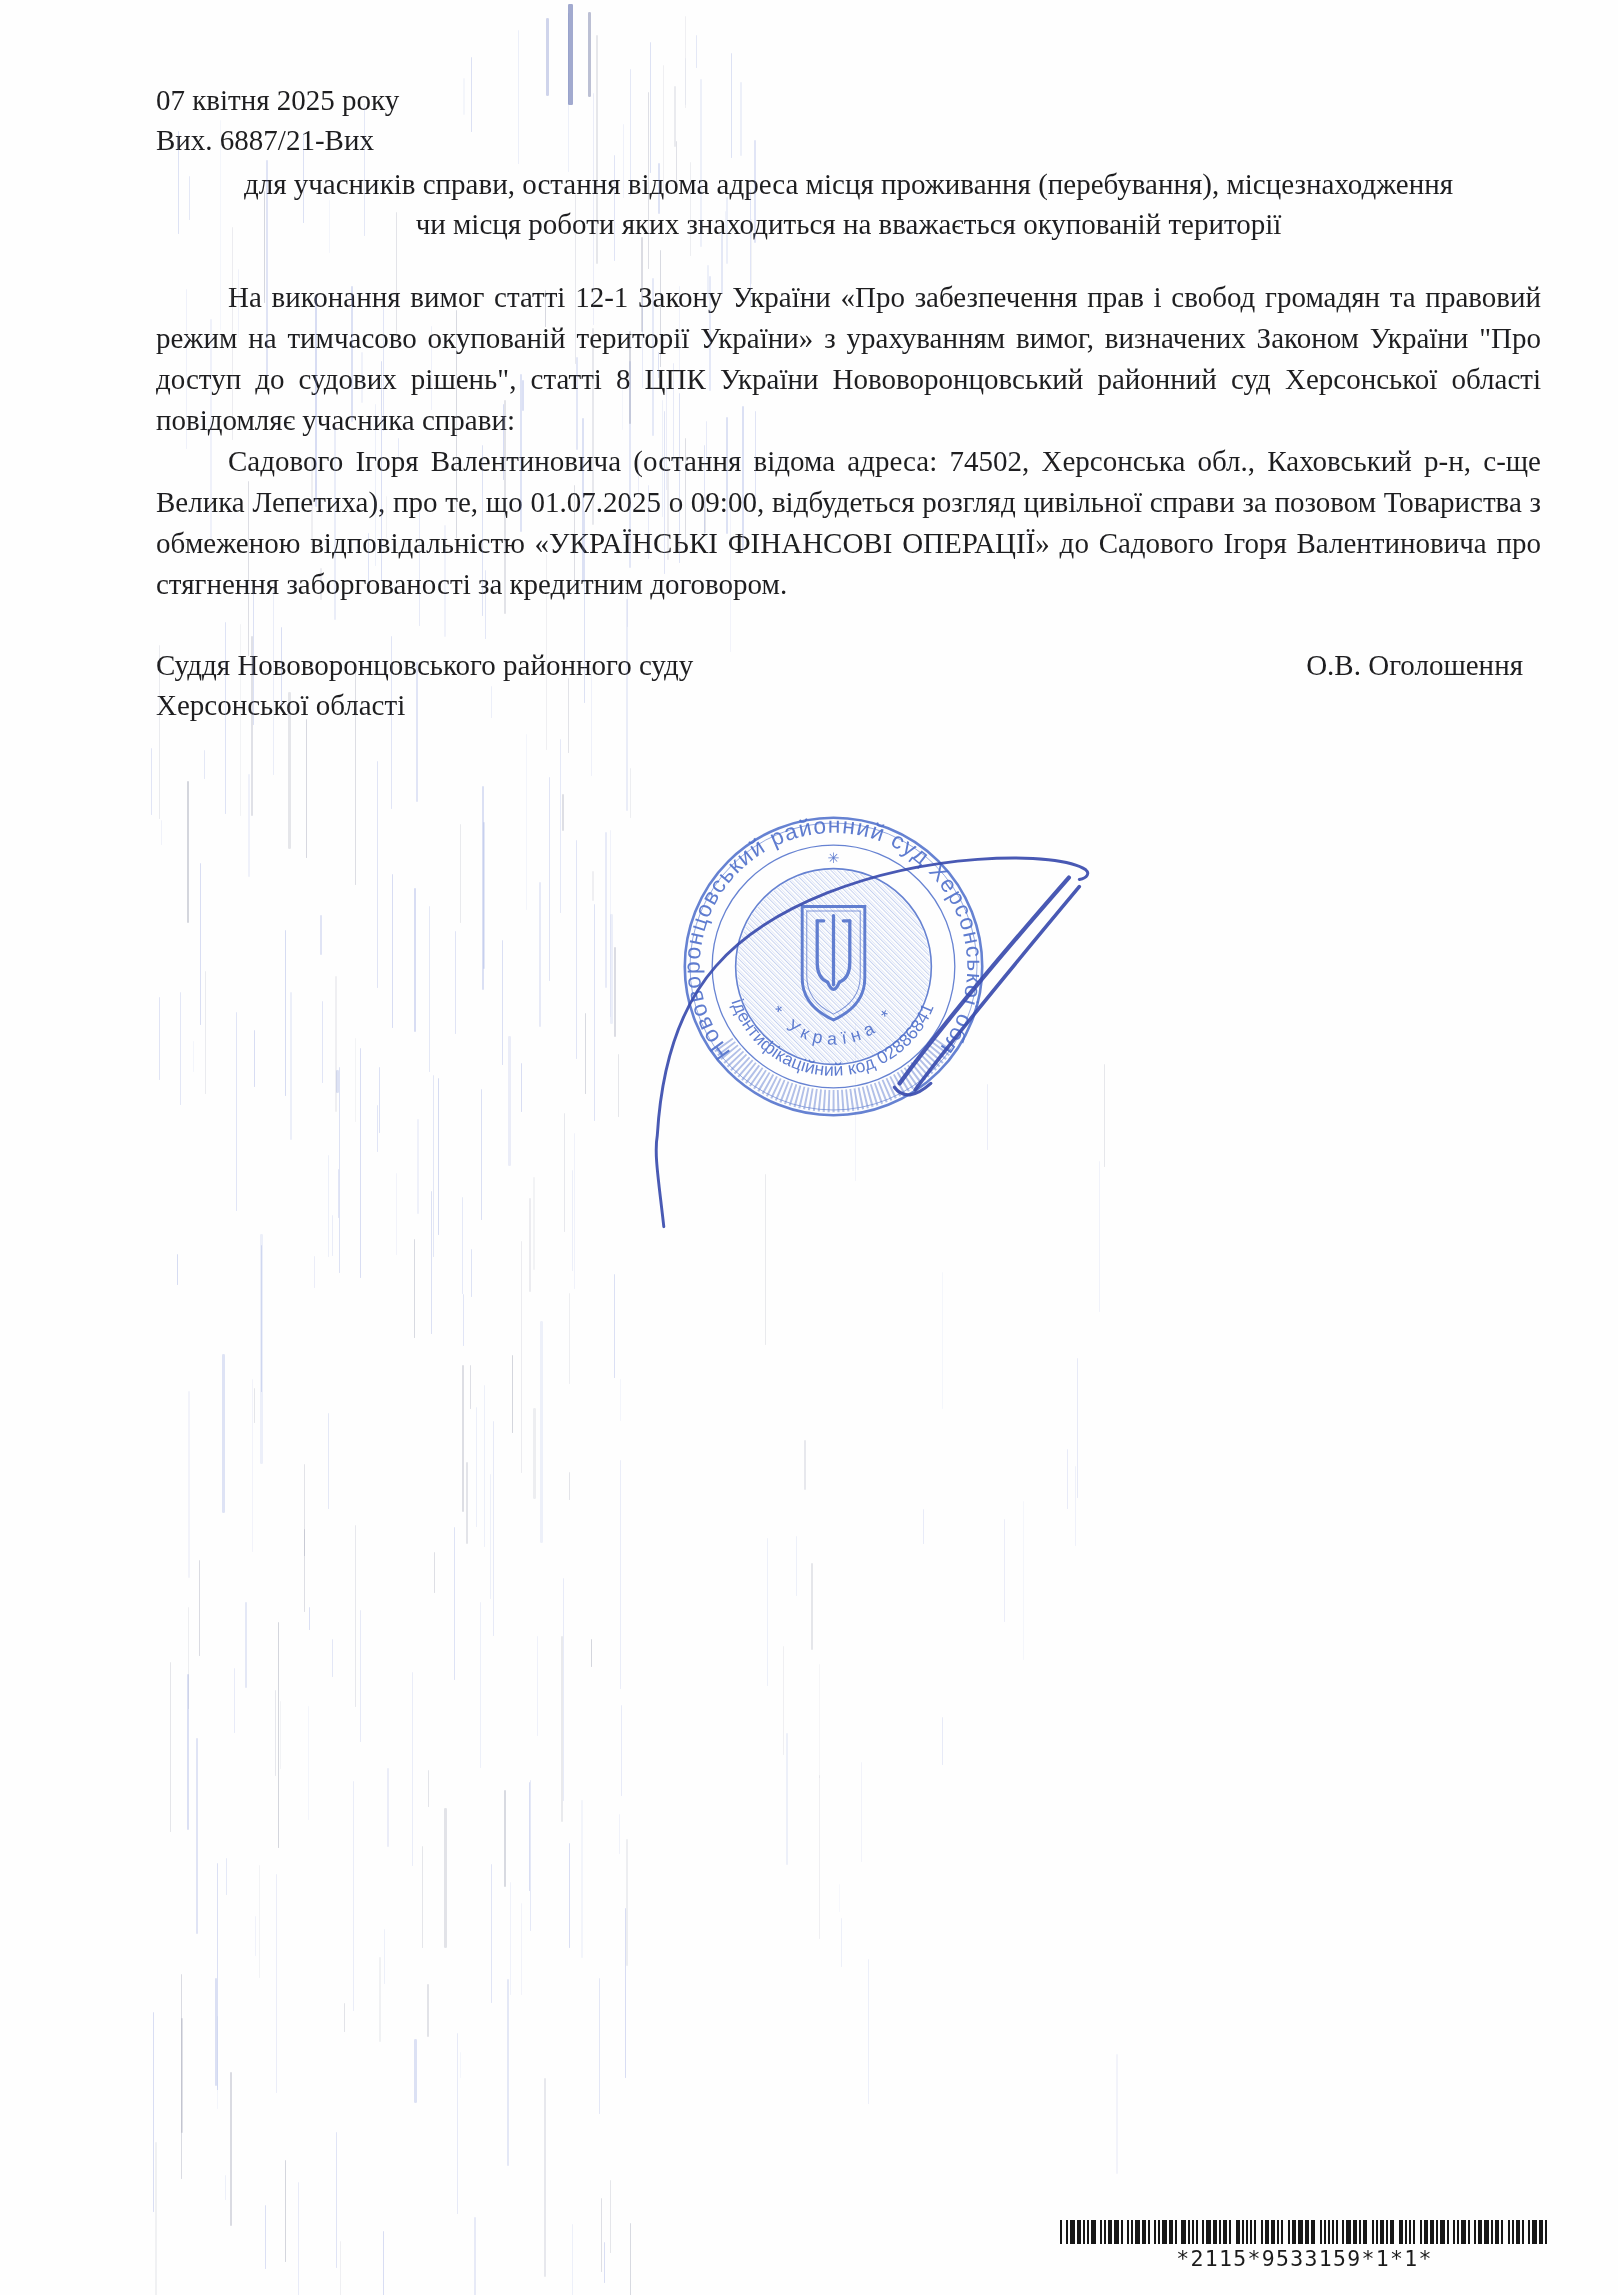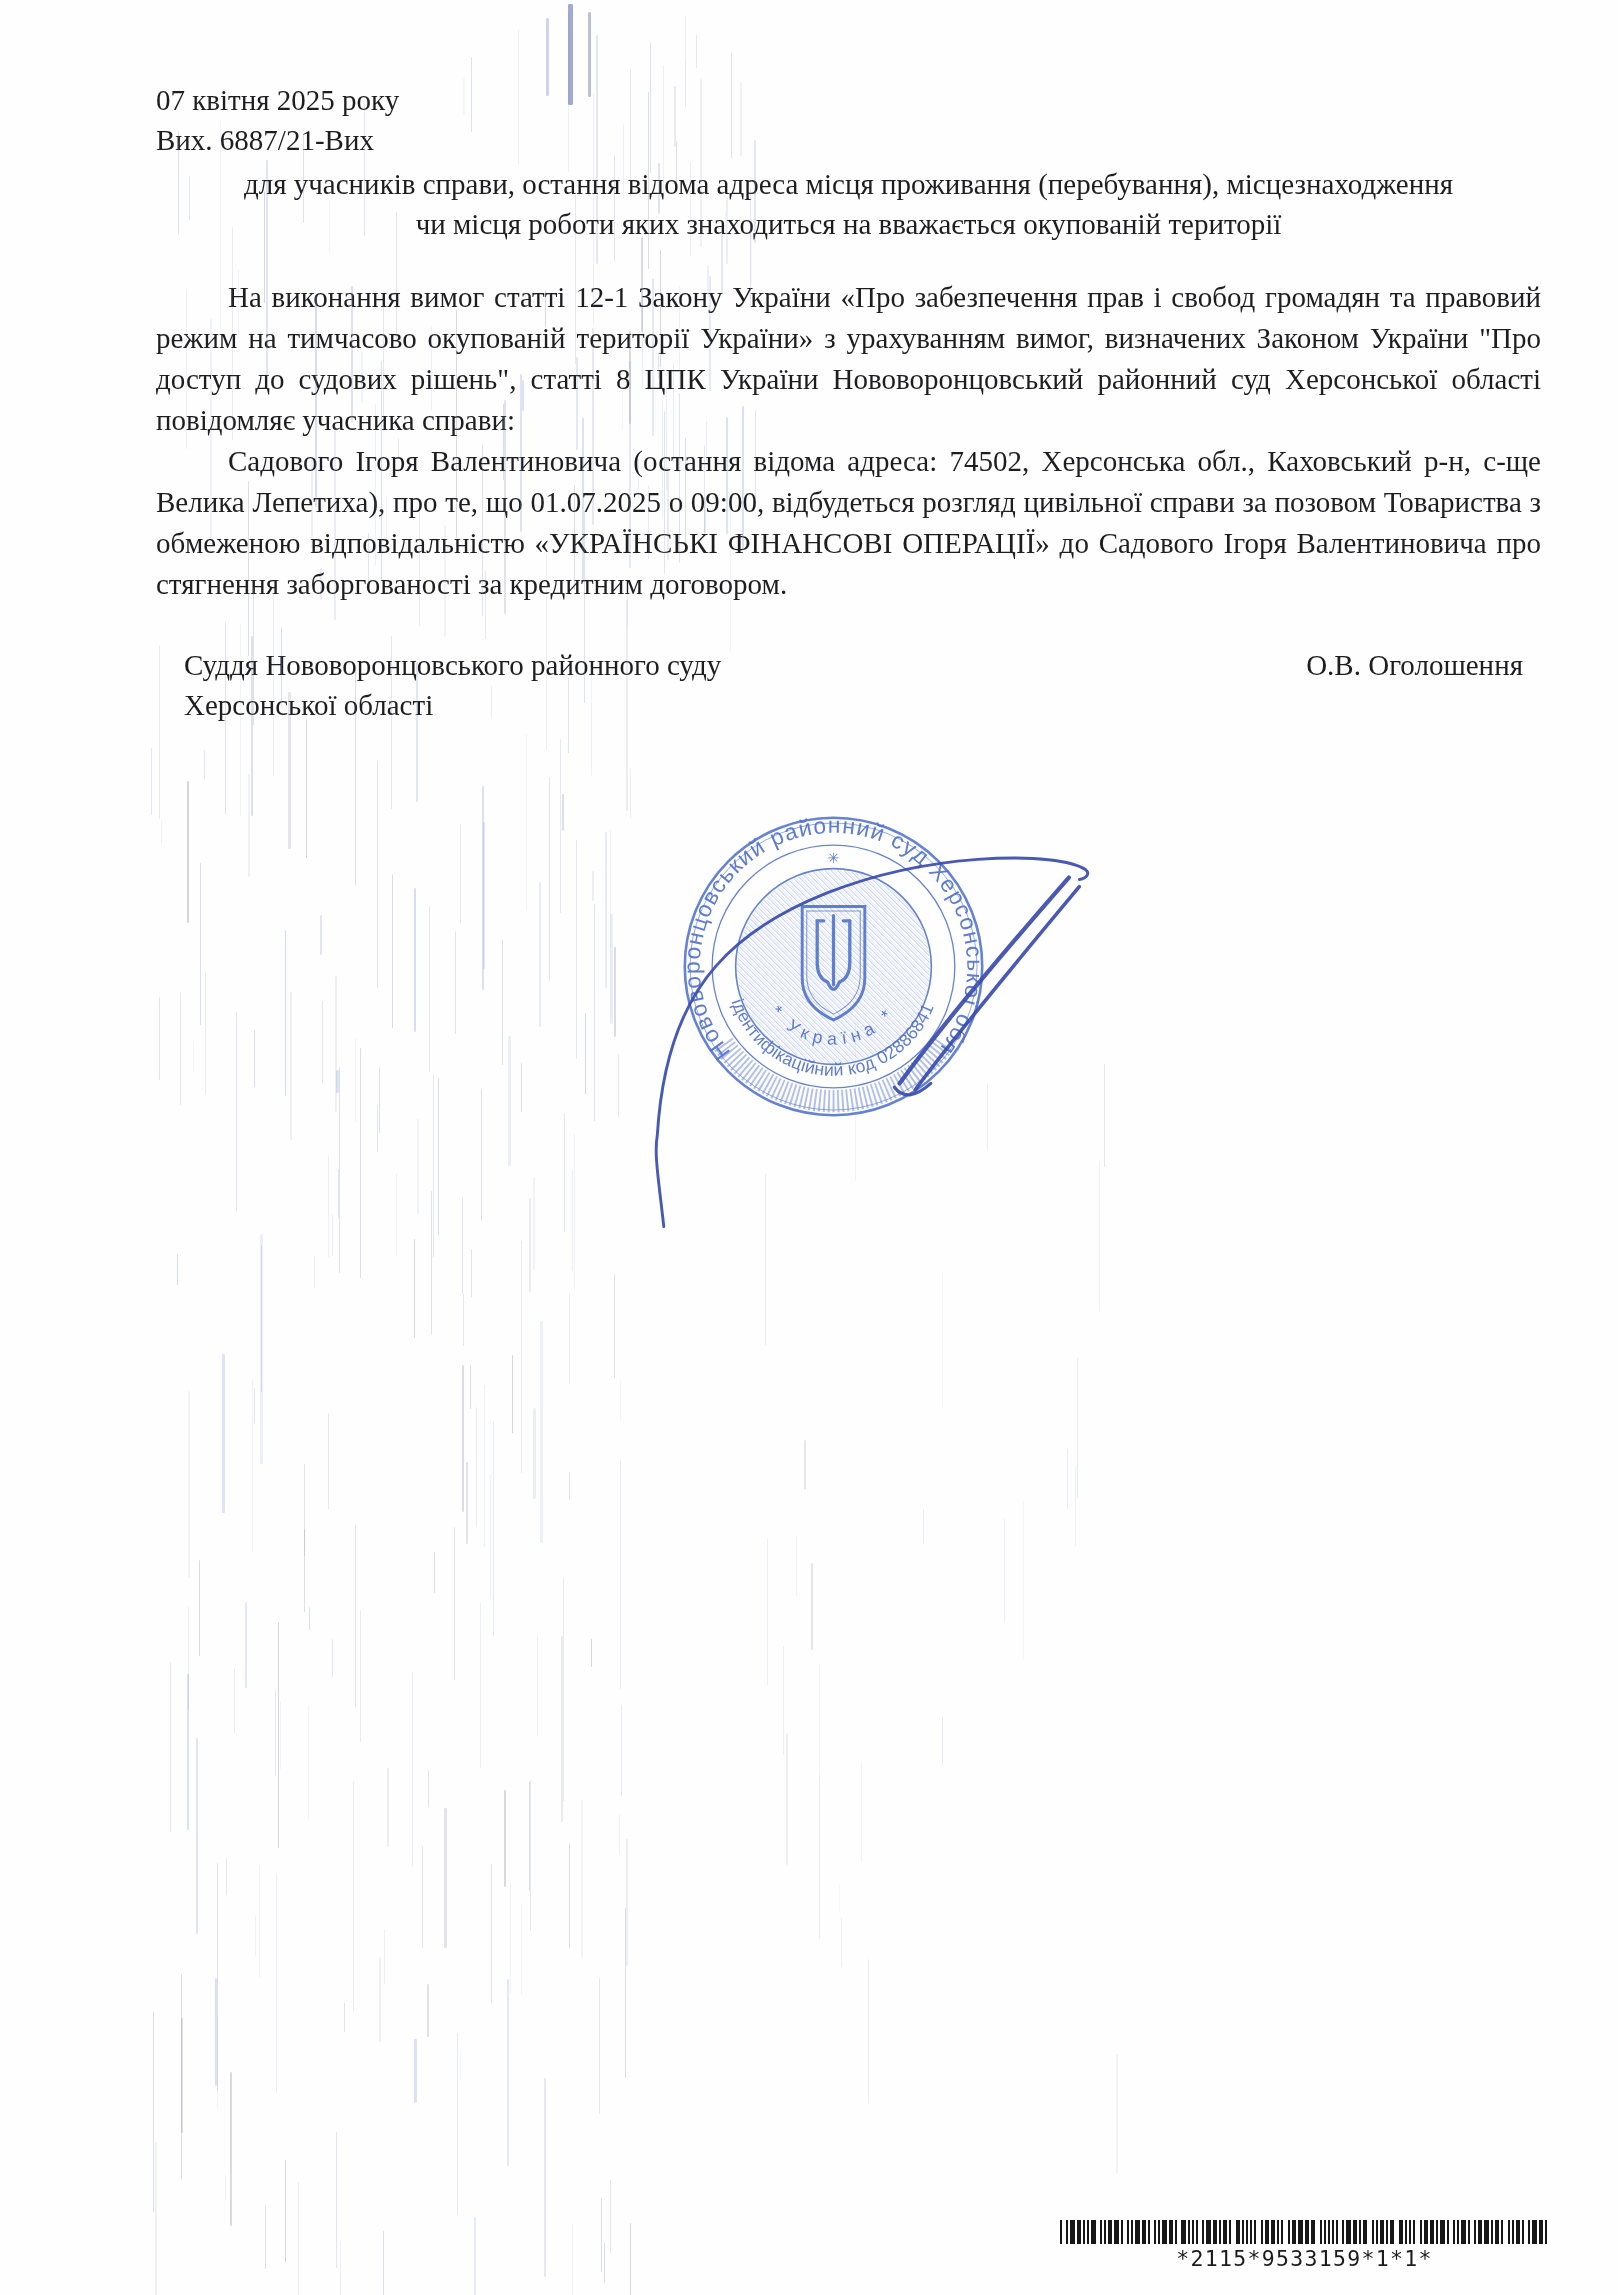--- a/index.html
+++ b/index.html
@@ -43,21 +43,21 @@
     font-size:29px;line-height:41px;
     white-space:pre-line;
   }
   .judge-row{
     margin-top:40px;
     display:flex;
     justify-content:space-between;
     align-items:flex-start;
     font-size:29px;line-height:40px;
   }
-  .judge-title{white-space:pre-line;margin-left:28px;}
+  .judge-title{white-space:pre-line;}
   .judge-name{white-space:nowrap;padding-right:18px;}
 
   
   .streak-layer{position:absolute;inset:0;z-index:3;pointer-events:none;}
   .streak{position:absolute;border-radius:1.3px;}
 
   
   .stamp-wrap{position:absolute;left:660px;top:793px;width:347px;height:347px;z-index:4;pointer-events:none;}
   .signature-wrap{position:absolute;left:613px;top:815px;width:521px;height:456px;z-index:5;pointer-events:none;}
 

